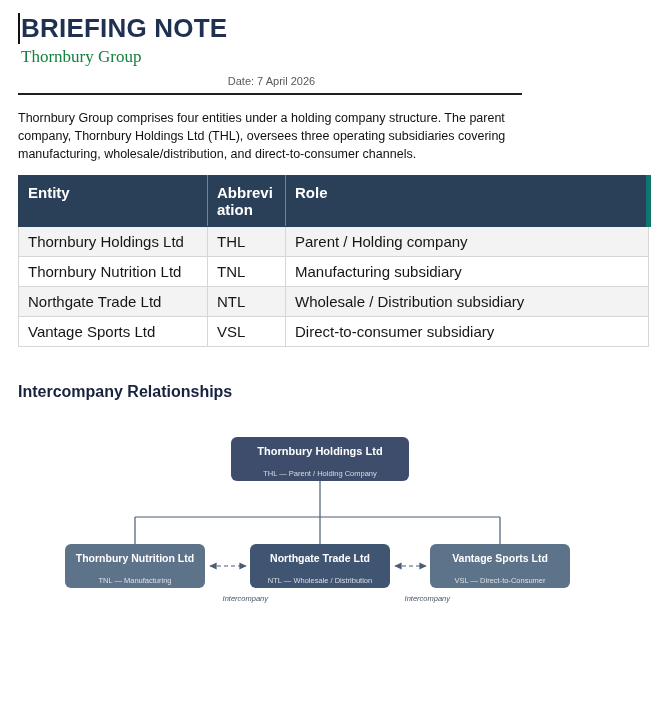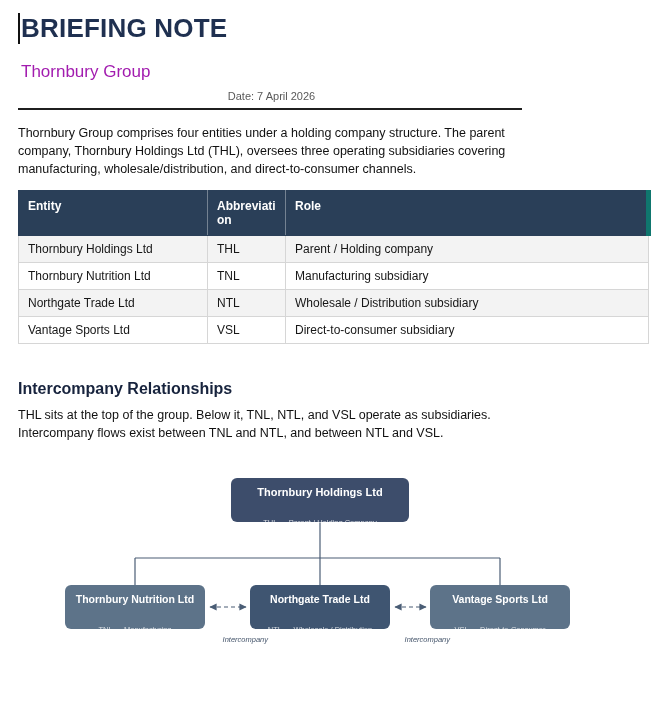--- a/index.html
+++ b/index.html
@@ -30,24 +30,25 @@
   }
   .cursor {
     position: absolute;
     left: 0;
     top: -1px;
     width: 2px;
     height: 31px;
     background: #111111;
   }
   .doc-subtitle {
-    margin-top: 19px;
+    margin-top: 4px;
     font-size: 17px;
-    color: #a21caf;
+    color: #15803d;
     padding-left: 3px;
+    font-family: Liberation Serif, serif;
   }
   .doc-date {
     margin-top: 8px;
     font-size: 11px;
     color: #595959;
     padding-left: 3px;
     text-align: center;
   }
 
   
@@ -63,21 +64,21 @@
     line-height: 18px;
     color: #111111;
   }
 
   
   table.entity-table {
     margin-top: 12px;
     width: 630px;
     border-collapse: collapse;
     table-layout: fixed;
-    font-size: 12px;
+    font-size: 15px;
   }
   table.entity-table th {
     background: #2a3f58;
     color: #ffffff;
     font-weight: bold;
     text-align: left;
     vertical-align: top;
     padding: 8px 9px;
     border: 1px solid #2a3f58;
     border-right: 1px solid rgba(255,255,255,0.35);
@@ -118,21 +119,21 @@
   .org-svg { position: absolute; left: 0; top: 0; }
   .org-box {
     position: absolute;
     height: 44px;
     border-radius: 6px;
     color: #ffffff;
     text-align: center;
     padding-top: 8px;
   }
   .org-box .bx-title { font-size: 10.5px; font-weight: bold; }
-  .org-box .bx-sub   { font-size: 7.5px; margin-top: 20px; color: rgba(255,255,255,0.78); }
+  .org-box .bx-sub   { font-size: 7.5px; margin-top: 12px; color: rgba(255,255,255,0.78); }
   .box-root { left: 213px; top: 0;    width: 178px; background: #3d4d6b; }
   .box-root .bx-title { font-size: 11px; }
   .box-left { left: 47px;  top: 107px; width: 140px; background: #5d7389; }
   .box-mid  { left: 232px; top: 107px; width: 140px; background: #3f5571; }
   .box-right{ left: 412px; top: 107px; width: 140px; background: #5d7389; }
   .flow-label {
     position: absolute;
     top: 157px;
     width: 80px;
     text-align: right;
@@ -190,21 +191,20 @@
       </tr>
       <tr>
         <td>Vantage Sports Ltd</td>
         <td>VSL</td>
         <td>Direct-to-consumer subsidiary</td>
       </tr>
     </tbody>
   </table>
 
   <div class="h-sub">Intercompany Relationships</div>
-  <div class="body-text-2">THL sits at the top of the group. Below it, TNL, NTL, and VSL operate as subsidiaries. Intercompany flows exist between TNL and NTL, and between NTL and VSL.</div>
 
   <div class="org-chart">
 
     <svg class="org-svg" width="630" height="182">
       <defs>
         <marker id="arrE" markerWidth="7" markerHeight="7" refX="5.5" refY="3" orient="auto">
           <path d="M0,0 L6,3 L0,6 Z" fill="#4a5d75"></path>
         </marker>
         <marker id="arrS" markerWidth="7" markerHeight="7" refX="0.5" refY="3" orient="auto">
           <path d="M6,0 L0,3 L6,6 Z" fill="#4a5d75"></path>

